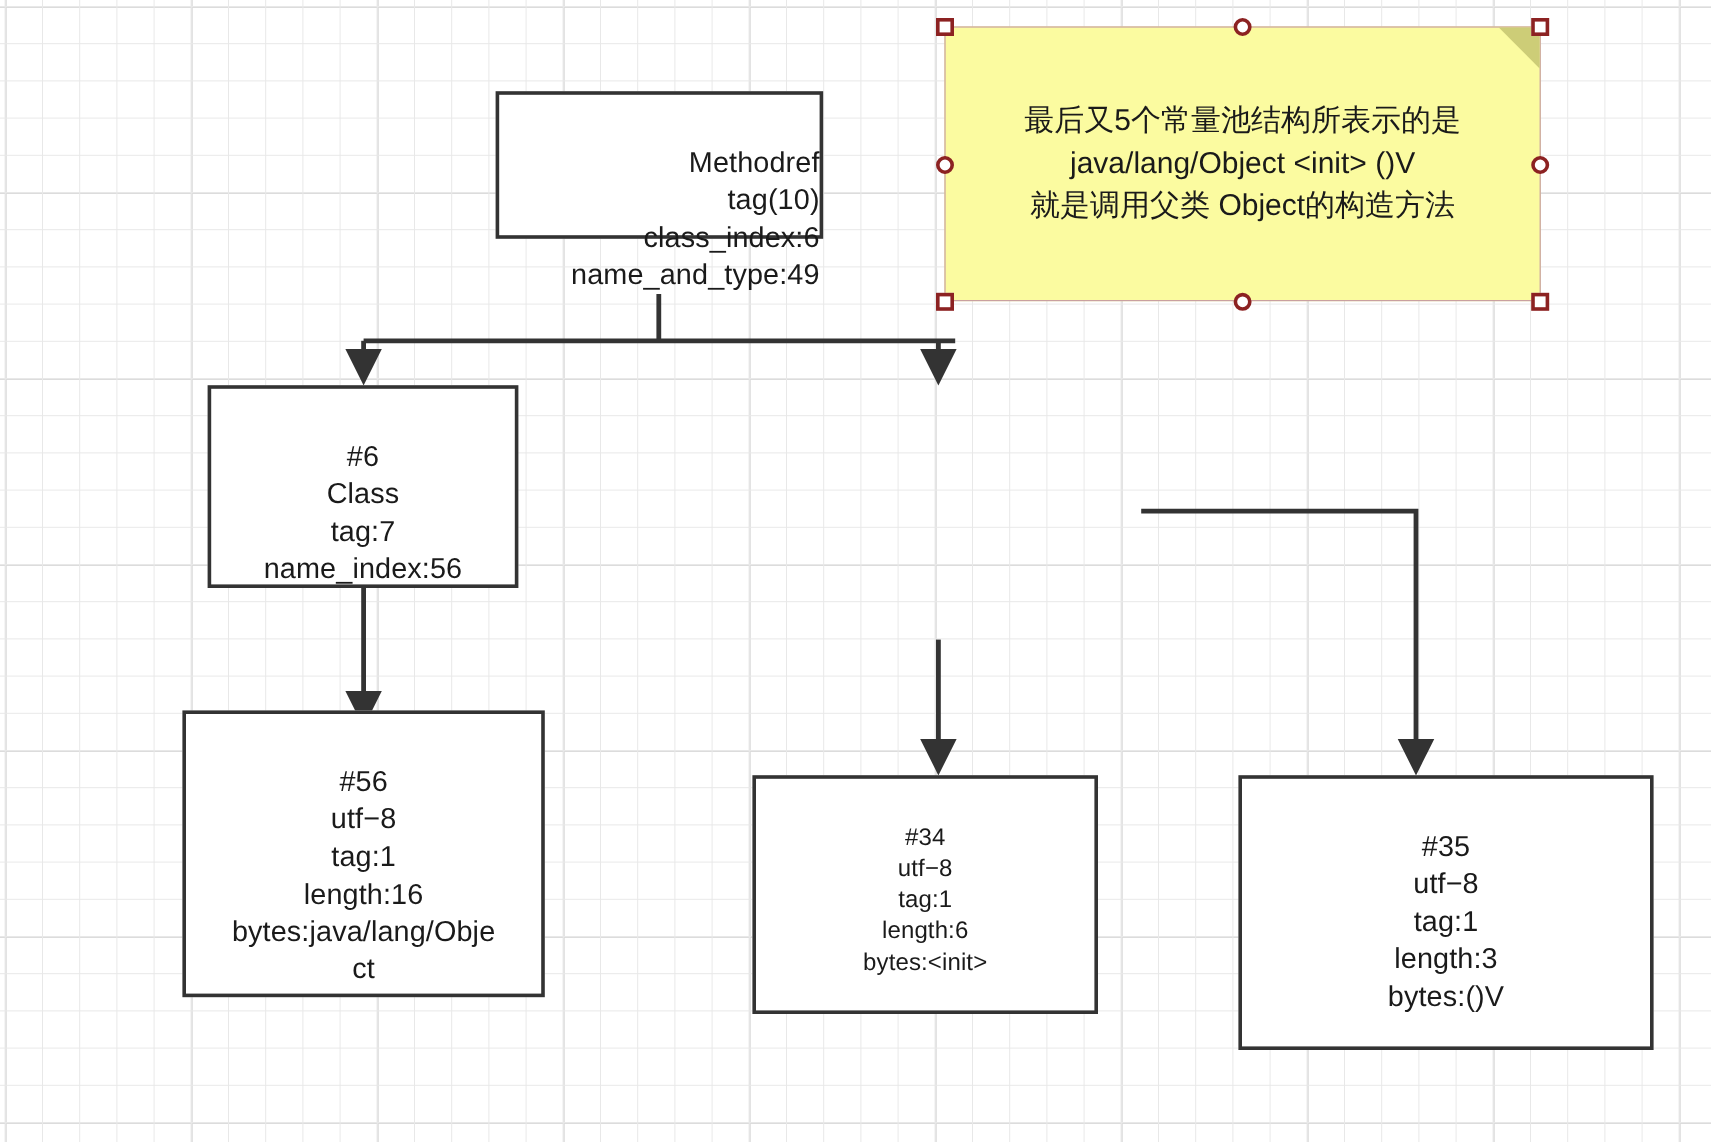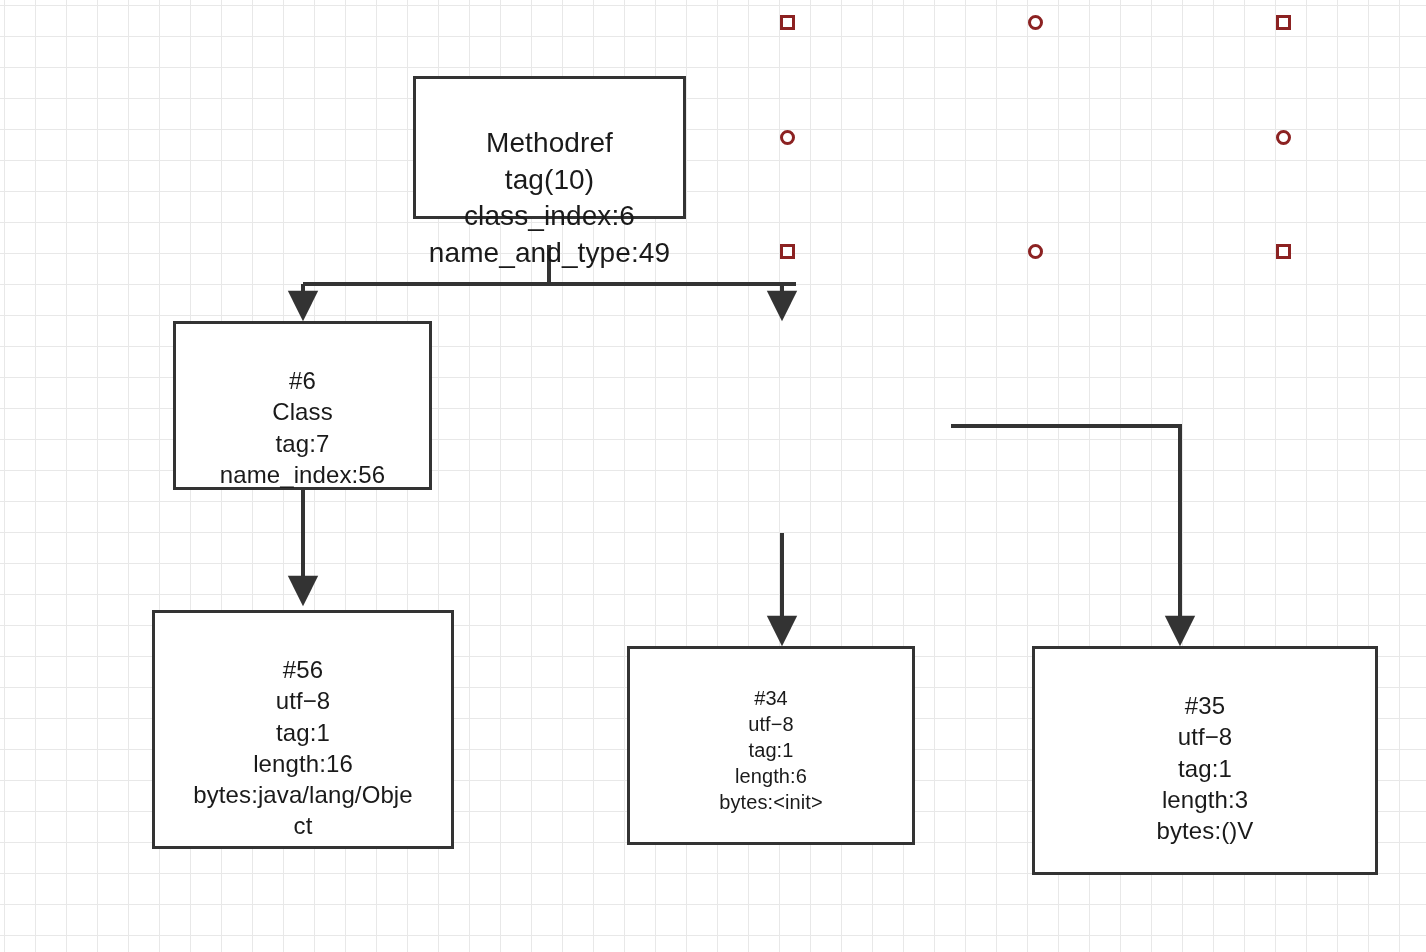--- a/index.html
+++ b/index.html
@@ -99,36 +99,36 @@
 
     <g>
       <path d="M782,533 L782,631" stroke="#333333" stroke-width="4" fill="none" marker-end="url(#arw)"></path>
     </g>
 
     <g>
       <path d="M951,426 L1180,426 L1180,631" stroke="#333333" stroke-width="4" fill="none" marker-end="url(#arw)"></path>
     </g>
   </svg>
 
-  <div class="node" style="left:413px;top:76px;width:273px;height:143px;font-size:28px;">
+  <div class="node" style="left:413px;top:76px;width:273px;height:123px;font-size:24px;text-align:right;">
     <span class="ntext">Methodref
 tag(10)
 class_index:6
 name_and_type:49</span>
   </div>
 
   <div class="node" style="left:173px;top:321px;width:259px;height:169px;font-size:24px;">
     <span class="ntext">#6
 Class
 tag:7
 name_index:56</span>
   </div>
 
 
-  <div class="node" style="left:152px;top:610px;width:302px;height:239px;font-size:24px;">
+  <div class="node" style="left:152px;top:592px;width:302px;height:239px;font-size:24px;">
     <span class="ntext">#56
 utf−8
 tag:1
 length:16
 bytes:java/lang/Obje
 ct</span>
   </div>
 
   <div class="node" style="left:627px;top:646px;width:288px;height:199px;font-size:20px;">
     <span class="ntext">#34
@@ -139,20 +139,26 @@
   </div>
 
   <div class="node" style="left:1032px;top:646px;width:346px;height:229px;font-size:24px;">
     <span class="ntext">#35
 utf−8
 tag:1
 length:3
 bytes:()V</span>
   </div>
 
+  <div class="note" style="left:787px;top:22px;width:497px;height:229px;font-size:25px;">
+    <span class="fold"></span>
+    <span>最后又5个常量池结构所表示的是
+java/lang/Object &lt;init&gt; ()V
+就是调用父类 Object的构造方法</span>
+  </div>
 
   <div class="handle sq" style="left:780px;top:15px;"></div>
   <div class="handle circ" style="left:1028px;top:15px;"></div>
   <div class="handle sq" style="left:1276px;top:15px;"></div>
   <div class="handle circ" style="left:780px;top:130px;"></div>
   <div class="handle circ" style="left:1276px;top:130px;"></div>
   <div class="handle sq" style="left:780px;top:244px;"></div>
   <div class="handle circ" style="left:1028px;top:244px;"></div>
   <div class="handle sq" style="left:1276px;top:244px;"></div>
 

